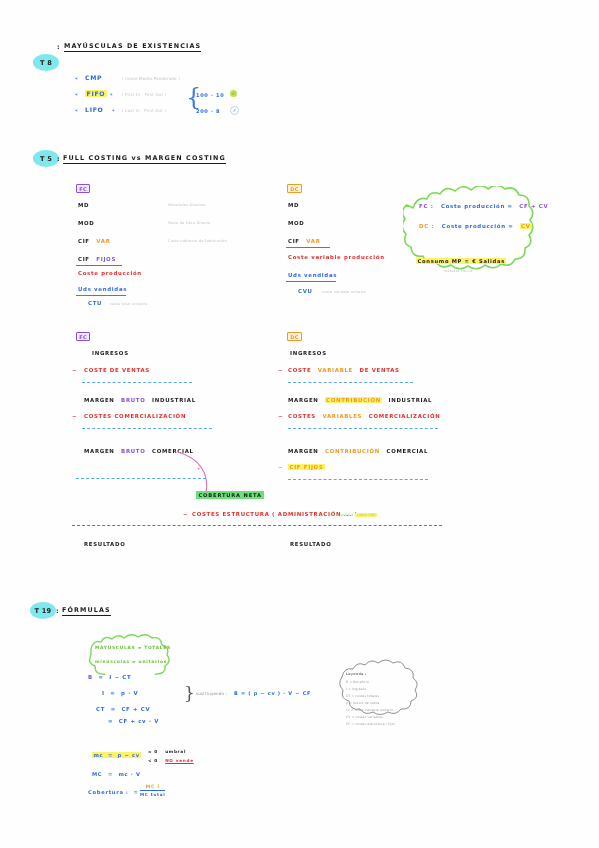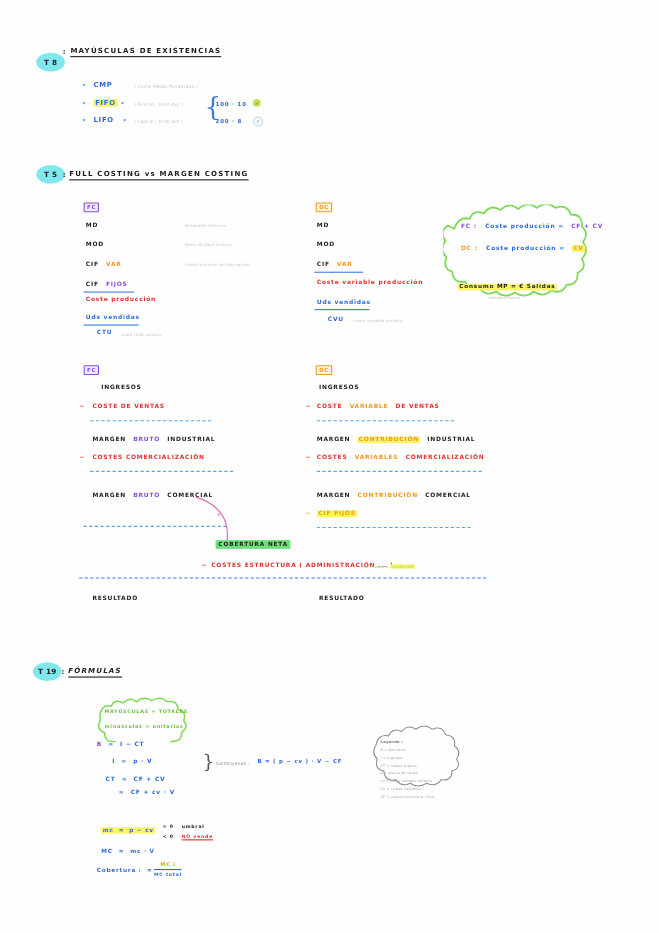--- a/index.html
+++ b/index.html
@@ -84,21 +84,21 @@
     letter-spacing:.8px;color:#1c1c1c;padding:.8px 2.5px;
   }
 
   .curve{position:absolute;}
 </style>
 </head>
 <body>
 
 <div class="sheet">
 
-  <div class="bubble" style="left:33px;top:48px;">
+  <div class="bubble" style="left:33px;top:54px;">
     <span>T 8</span>
   </div>
   <div class="colon" style="left:57px;top:43px;">:</div>
   <div class="topic-title" style="left:64px;top:42px;">MAYÚSCULAS DE EXISTENCIAS</div>
 
   <div class="bullet" style="left:75px;top:76px;">*</div>
   <div class="ln c-blue" style="left:85px;top:74px;font-size:6.2px;">CMP</div>
   <div class="note" style="left:122px;top:76px;font-size:4px;">( Coste Medio Ponderado )</div>
 
   <div class="bullet" style="left:75px;top:92px;">*</div>
@@ -280,21 +280,21 @@
   <div class="ln c-red" style="left:192px;top:511px;">COSTES ESTRUCTURA ( ADMINISTRACIÓN ... )</div>
   <div class="note" style="left:330px;top:513px;color:#9ad96b;">
     <span>no imputa  a</span><span class="hl-yellow" style="margin-left:2px;">coste indl</span>
   </div>
   <div class="dash dark" style="left:72px;top:525px;width:370px;"></div>
 
   <div class="bubble" style="left:30px;top:602px;">
     <span>T 19</span>
   </div>
   <div class="colon" style="left:56px;top:607px;">:</div>
-  <div class="topic-title" style="left:62px;top:606px;font-style:italic;">FÓRMULAS</div>
+  <div class="topic-title" style="left:62px;top:606px;">FÓRMULAS</div>
 
   <div class="cloud" style="left:83px;top:633px;">
     <svg width="98" height="42" viewBox="0 0 98 42">
       <path d="M8,16 q2,-9 10,-7 q3,-7 11,-3 q6,-6 12,-1 q7,-6 14,-1 q8,-5 14,1 q9,-2 10,7 q8,2 5,10 q5,6 -2,11 q1,8 -9,8 q-4,6 -12,3 q-7,5 -14,0 q-7,5 -14,0 q-8,3 -12,-3 q-9,1 -9,-8 q-8,-3 -4,-11 z" fill="none" stroke="#7ed957" stroke-width="1.4" stroke-linejoin="round"></path>
     </svg>
   </div>
   <div class="ln c-green" style="left:95px;top:645px;font-size:4.4px;">MAYÚSCULAS  =  TOTALES</div>
   <div class="ln c-green" style="left:95px;top:659px;font-size:4.4px;">minúsculas  =  unitarios</div>
 
   <div class="ln" style="left:88px;top:674px;font-size:5.4px;">

